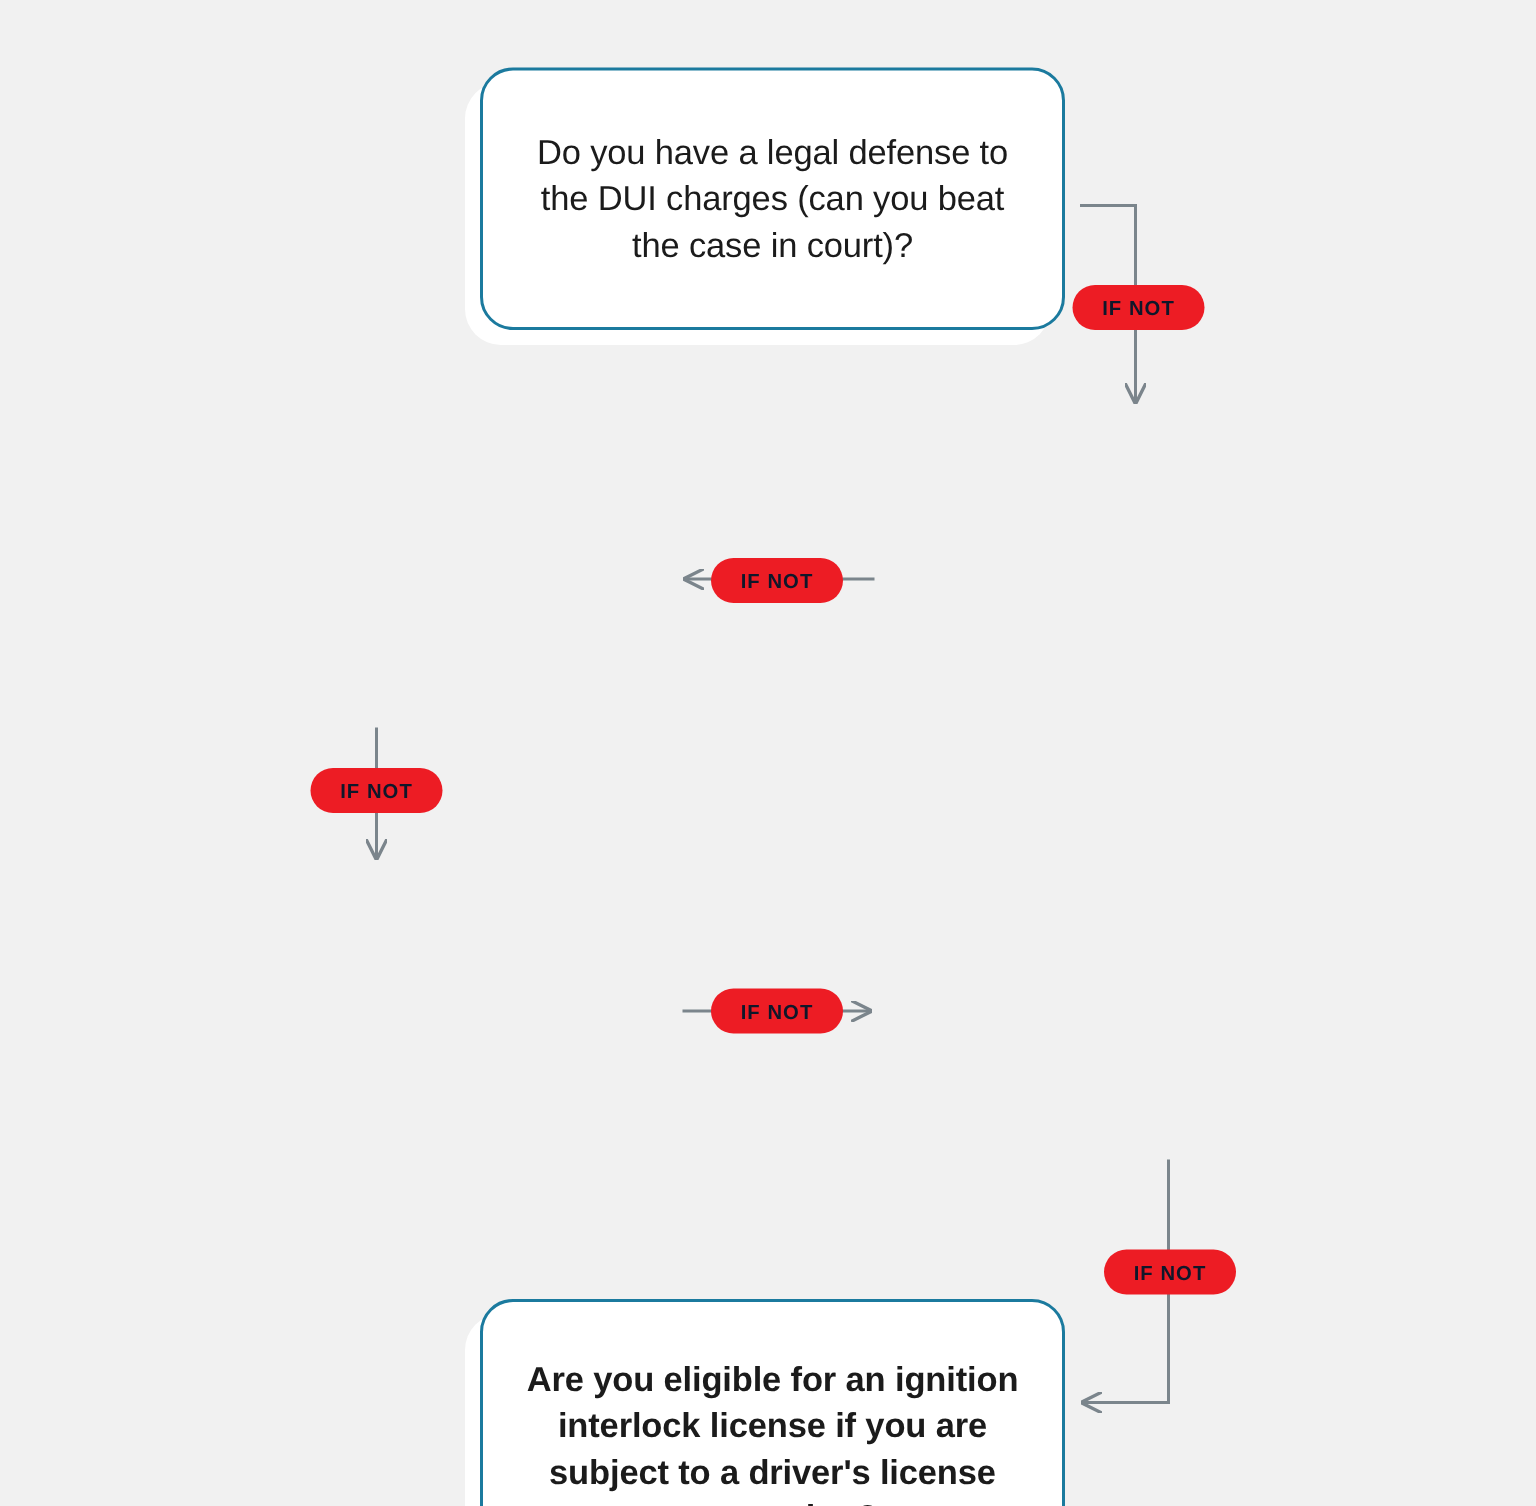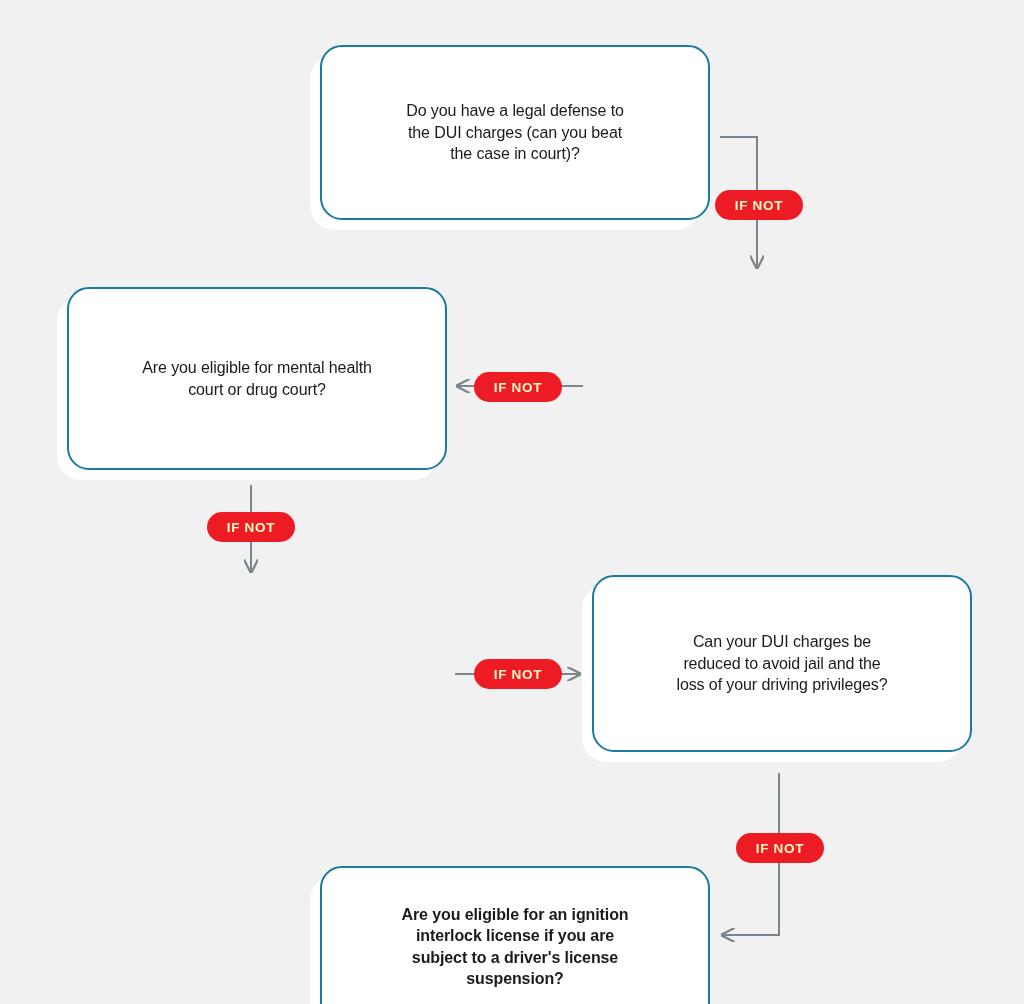--- a/index.html
+++ b/index.html
@@ -47,21 +47,21 @@
     background: #ffffff;
     border: 2.2px solid #1b7a9e;
     border-radius: 22px;
     display: flex;
     align-items: center;
     justify-content: center;
     padding: 10px 22px;
   }
   .node .label {
     color: #1b1b1b;
-    font-size: 16px;
+    font-size: 23px;
     line-height: 1.34;
     text-align: center;
     letter-spacing: -0.1px;
     white-space: pre-line;
   }
   .node.bold .label {
     font-weight: bold;
   }
 
   
@@ -71,21 +71,21 @@
     top: 0;
     width: 1024px;
     height: 1004px;
     pointer-events: none;
   }
 
   
   .pill {
     position: absolute;
     background: #ed1c24;
-    color: #fef9c3;
+    color: #0f172a;
     border-radius: 999px;
     font-size: 13.5px;
     font-weight: bold;
     letter-spacing: 0.7px;
     display: flex;
     align-items: center;
     justify-content: center;
   }
 </style>
 </head>
@@ -114,37 +114,22 @@
   <div class="node" style="left:310px; top:55px; width:390px; height:175px;">
     <div class="shadow-card"></div>
     <div class="frame">
       <div class="label">Do you have a legal defense to
 the DUI charges (can you beat
 the case in court)?</div>
     </div>
   </div>
 
 
-  <div class="node" style="left:57px; top:297px; width:380px; height:183px;">
-    <div class="shadow-card"></div>
-    <div class="frame">
-      <div class="label">Are you eligible for mental health
-court or drug court?</div>
-    </div>
-  </div>
 
 
-  <div class="node" style="left:582px; top:585px; width:380px; height:177px;">
-    <div class="shadow-card"></div>
-    <div class="frame">
-      <div class="label">Can your DUI charges be
-reduced to avoid jail and the
-loss of your driving privileges?</div>
-    </div>
-  </div>
 
   <div class="node bold" style="left:310px; top:876px; width:390px; height:180px;">
     <div class="shadow-card"></div>
     <div class="frame" style="align-items:flex-start; padding-top:36px;">
       <div class="label">Are you eligible for an ignition
 interlock license if you are
 subject to a driver's license
 suspension?</div>
     </div>
   </div>

